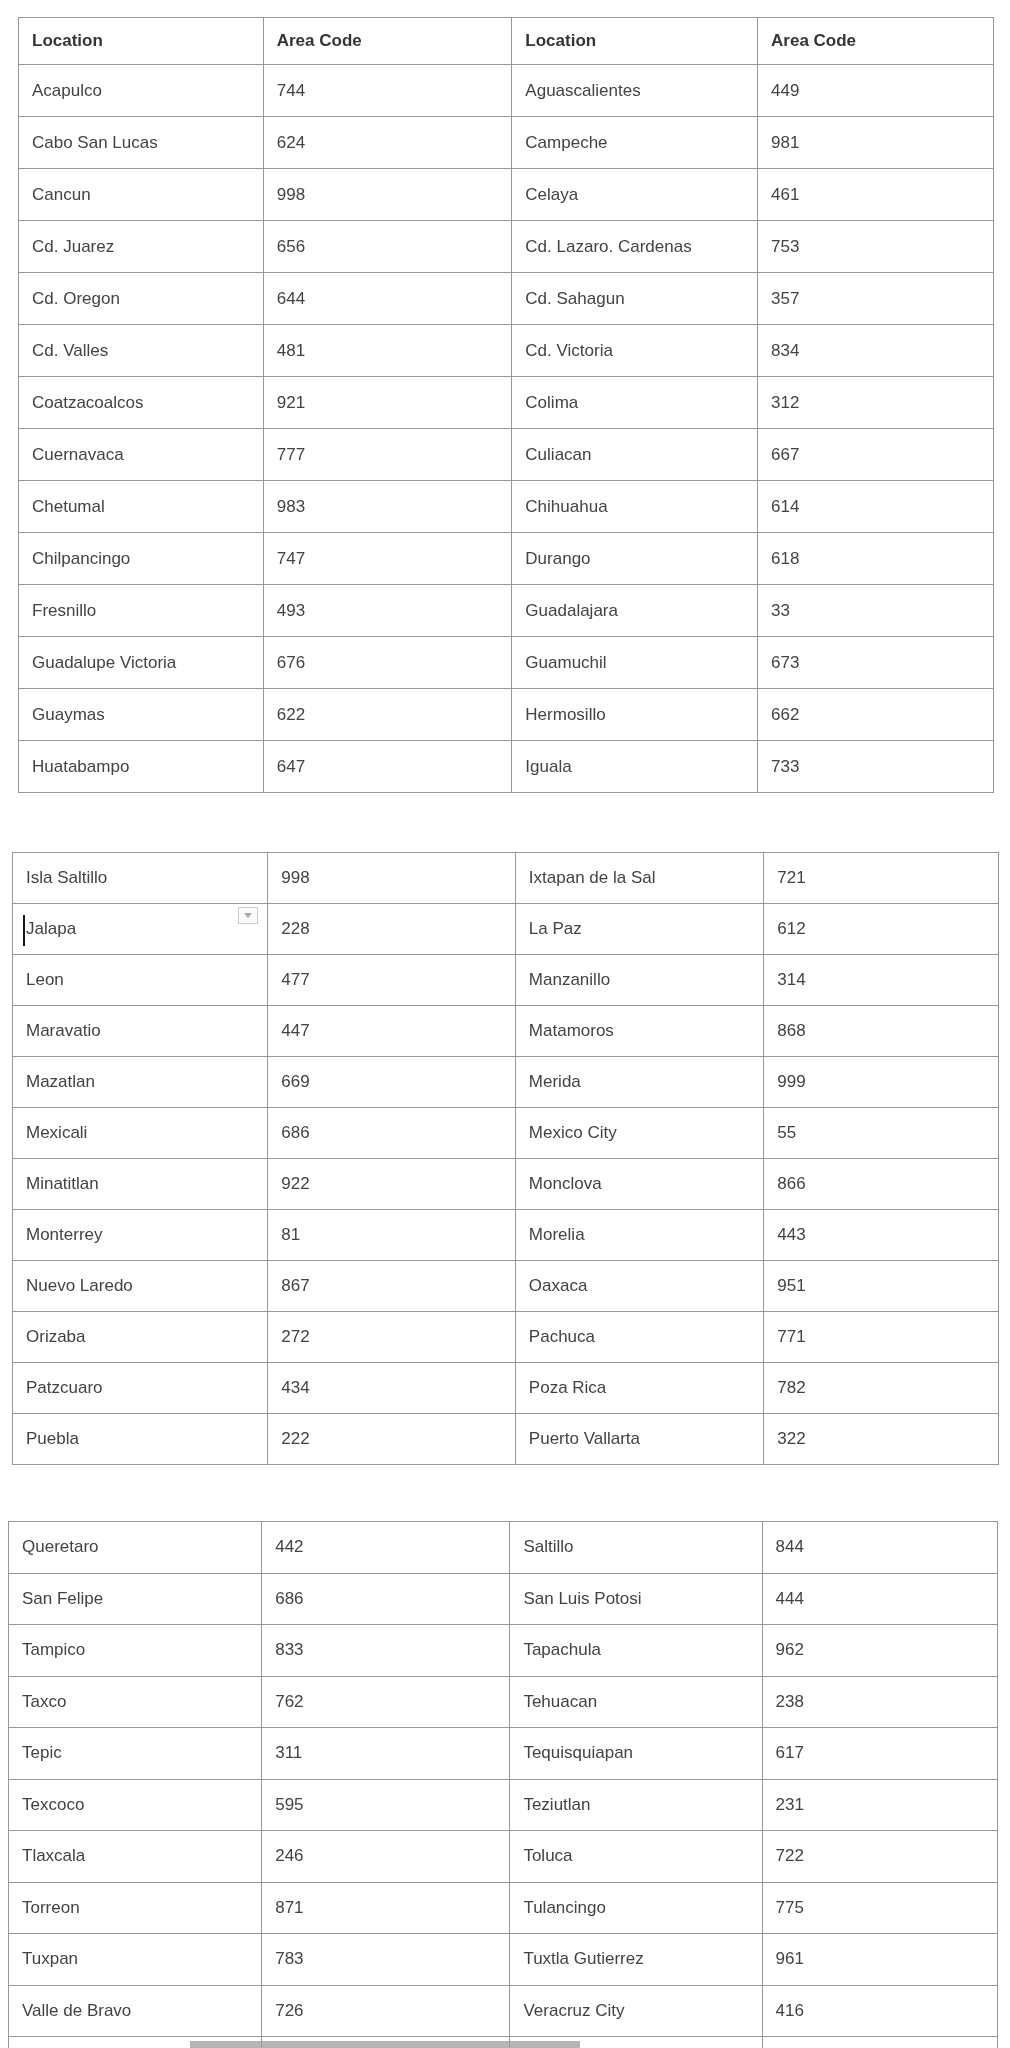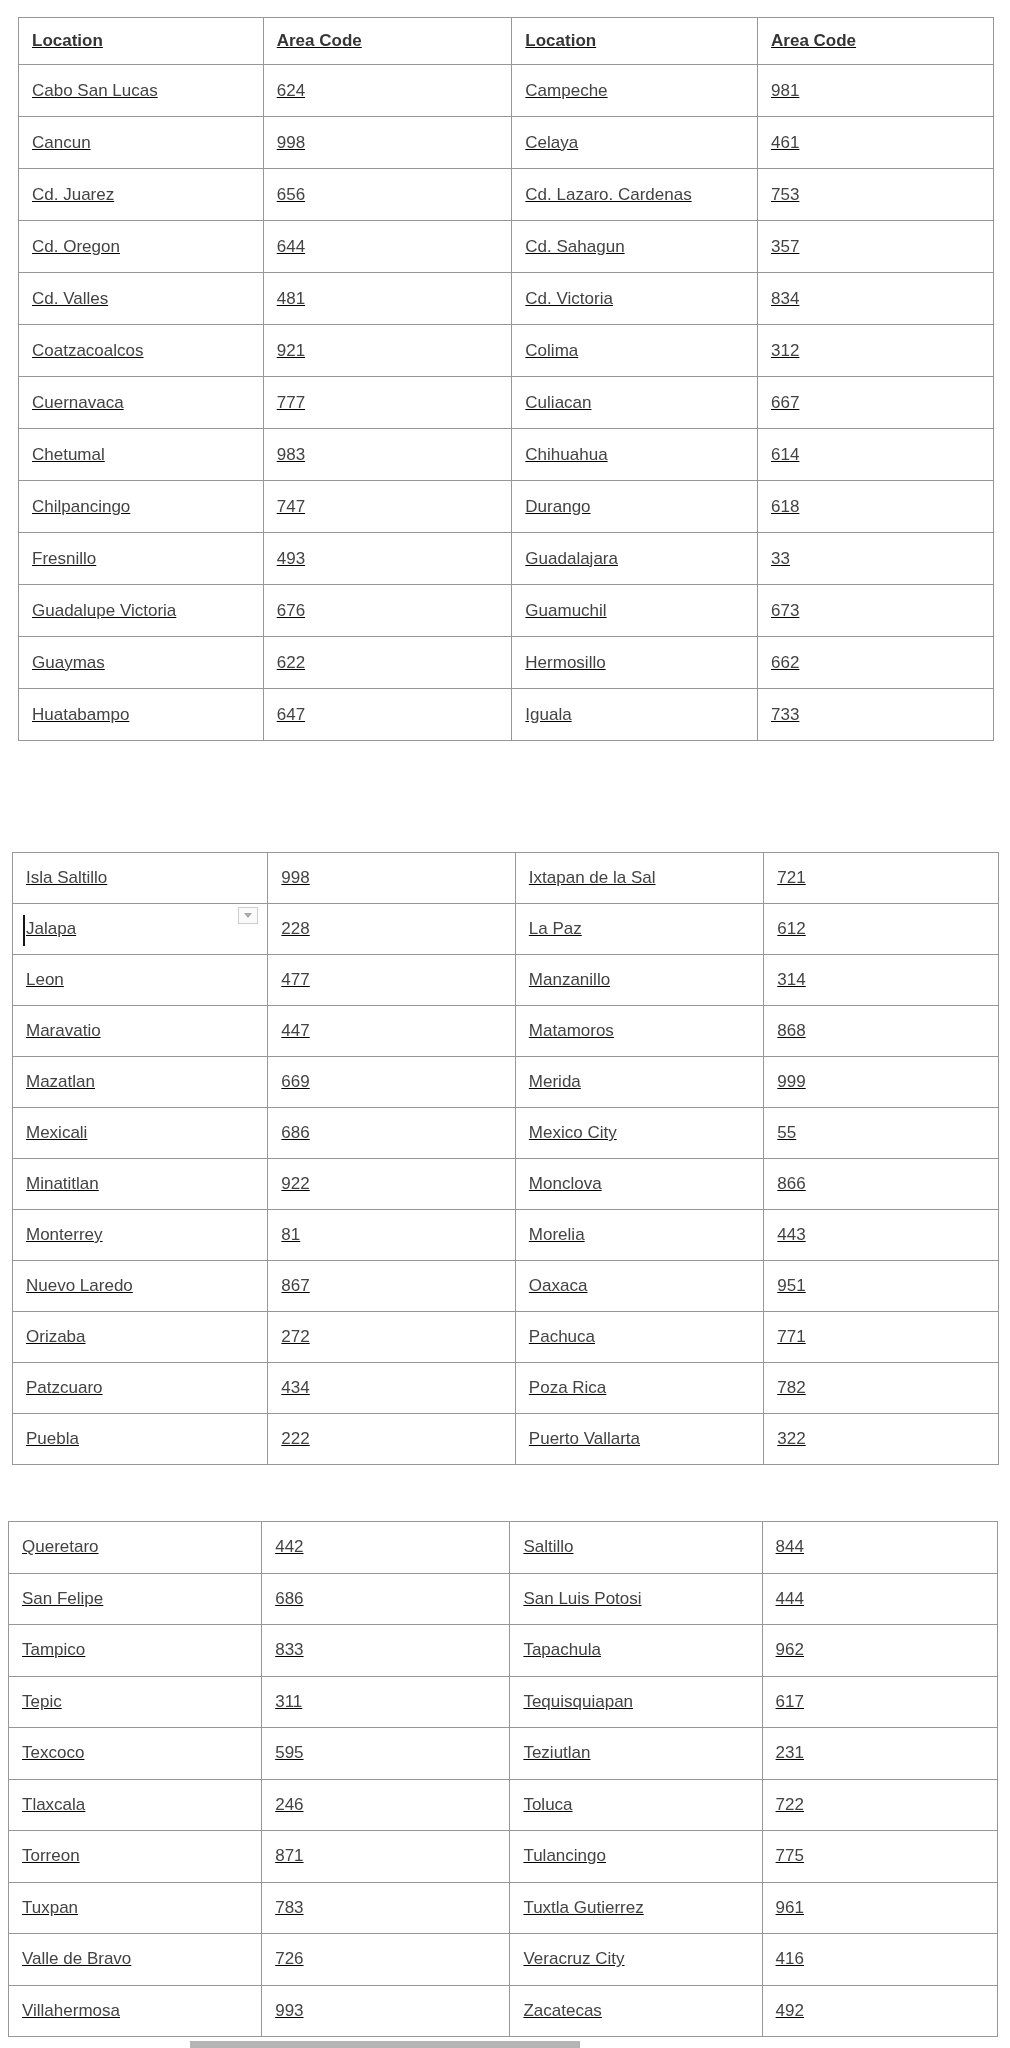--- a/index.html
+++ b/index.html
@@ -4,21 +4,21 @@
 <style>
   :root{
     --bg:#ffffff; --border:#979797; --text:#434343; --header-text:#353535;
     --dd-border:#cdcdcd; --dd-bg:#fafafa; --dd-arrow:#a8a8a8; --caret:#151515; --bottom-bar:#9c9c9c;
   }
   html,body{margin:0;padding:0;}
   body{
     width:1010px;height:2048px;background:var(--bg);
     font-family:"Liberation Sans", sans-serif;position:relative;overflow:hidden;
   }
-  table.tbl{position:absolute;border-collapse:collapse;table-layout:fixed;background:var(--bg);text-decoration:underline;}
+  table.tbl{position:absolute;border-collapse:collapse;table-layout:fixed;background:var(--bg);}
   .tbl th,.tbl td{
     border:1px solid var(--border);
     text-align:left;vertical-align:middle;
     padding:0 4px 0 13px;
     font-size:17px;color:var(--text);
     white-space:nowrap;overflow:hidden;
   }
   .tbl th{font-weight:bold;color:var(--header-text);height:46px;}
   #sec1 td{height:51px;}
   #sec2 td{height:50px;}
@@ -62,20 +62,26 @@
     <thead>
       <tr>
         <th>Location</th>
         <th>Area Code</th>
         <th>Location</th>
         <th>Area Code</th>
       </tr>
     </thead>
     <tbody>
         <tr>
+          <td><span>Acapulco</span></td>
+          <td><span>744</span></td>
+          <td><span>Aguascalientes</span></td>
+          <td><span>449</span></td>
+        </tr>
+        <tr>
           <td><span>Cabo San Lucas</span></td>
           <td><span>624</span></td>
           <td><span>Campeche</span></td>
           <td><span>981</span></td>
         </tr>
         <tr>
           <td><span>Cancun</span></td>
           <td><span>998</span></td>
           <td><span>Celaya</span></td>
           <td><span>461</span></td>
@@ -254,20 +260,26 @@
           <td><span>San Luis Potosi</span></td>
           <td><span>444</span></td>
         </tr>
         <tr>
           <td><span>Tampico</span></td>
           <td><span>833</span></td>
           <td><span>Tapachula</span></td>
           <td><span>962</span></td>
         </tr>
         <tr>
+          <td><span>Taxco</span></td>
+          <td><span>762</span></td>
+          <td><span>Tehuacan</span></td>
+          <td><span>238</span></td>
+        </tr>
+        <tr>
           <td><span>Tepic</span></td>
           <td><span>311</span></td>
           <td><span>Tequisquiapan</span></td>
           <td><span>617</span></td>
         </tr>
         <tr>
           <td><span>Texcoco</span></td>
           <td><span>595</span></td>
           <td><span>Teziutlan</span></td>
           <td><span>231</span></td>

